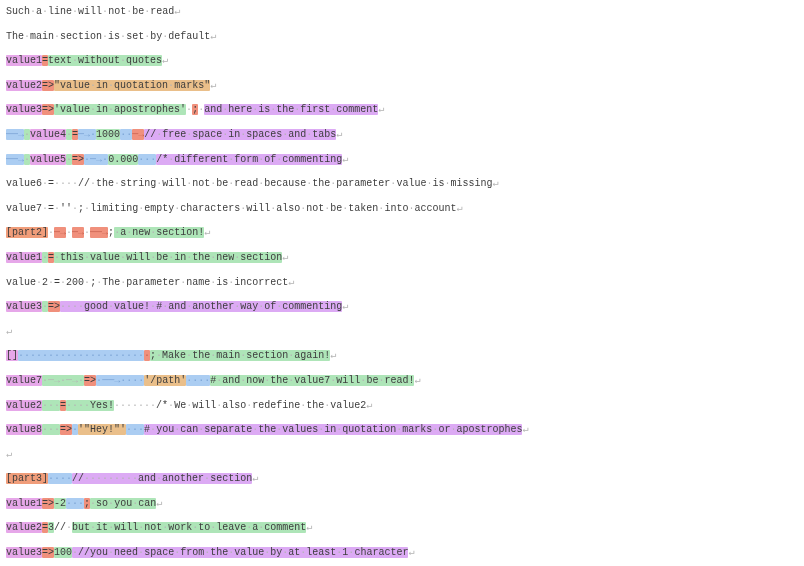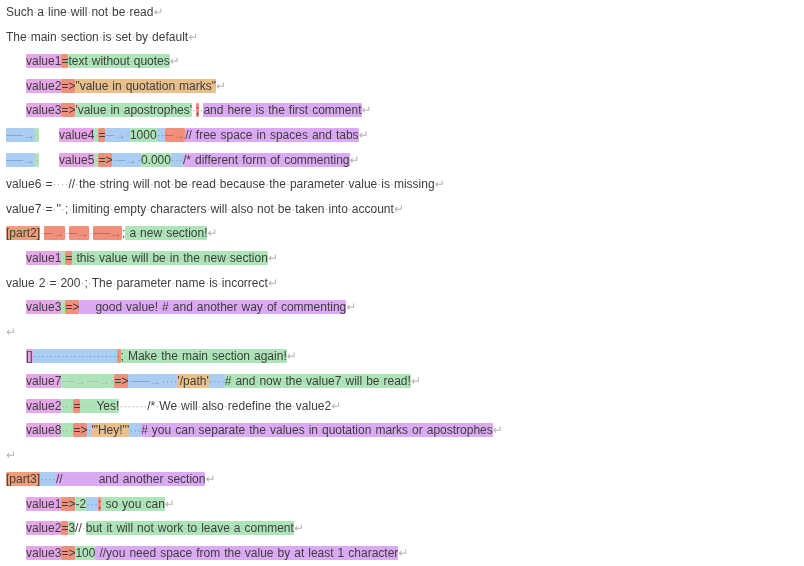--- a/index.html
+++ b/index.html
@@ -1,33 +1,33 @@
 <!DOCTYPE html>
 <html style="--param: #e6a7e9; --sep: #f0907c; --val: #aee5b8; --str: #eabf8a; --com: #dcaaf4; --ws: #abcdf2; --sect: #f09d7a; --text: #3d3d3d; --dots: #b4b4b4; --wsArrowBlue: #7aa3d4; --wsArrowRed: #c9624f;"><head>
 <meta charset="utf-8">
 <style>
   html,body{margin:0;padding:0;background:#ffffff;}
   body{width:804px;height:566px;overflow:hidden;}
   .code-area{
-    font-family:Liberation Sans, sans-serif;
-    font-size:12px;
+    font-family:Liberation Mono, monospace;
+    font-size:10px;
     line-height:24.6px;
     color:var(--text,#3d3d3d);
     padding:0 0 0 6px;
     white-space:pre;
     cursor:text;
   }
   .line{height:24.6px;white-space:pre;}
   .seg{border-radius:1px;}
   
   .g{color:var(--dots,#b4b4b4);}
   .ws  .g{color:var(--wsArrowBlue,#7aa3d4);}
   .sep .g{color:var(--wsArrowRed,#c9624f);}
   
-  .param{background:var(--param);margin-left:20px;}
+  .param{background:var(--param);}
   .sep  {background:var(--sep);}
   .val  {background:var(--val);}
   .str  {background:var(--str);}
   .com  {background:var(--com);}
   .ws   {background:var(--ws);}
   .sect {background:var(--sect);}
   .plain{background:transparent;}
 </style>
 </head>
 <body>

